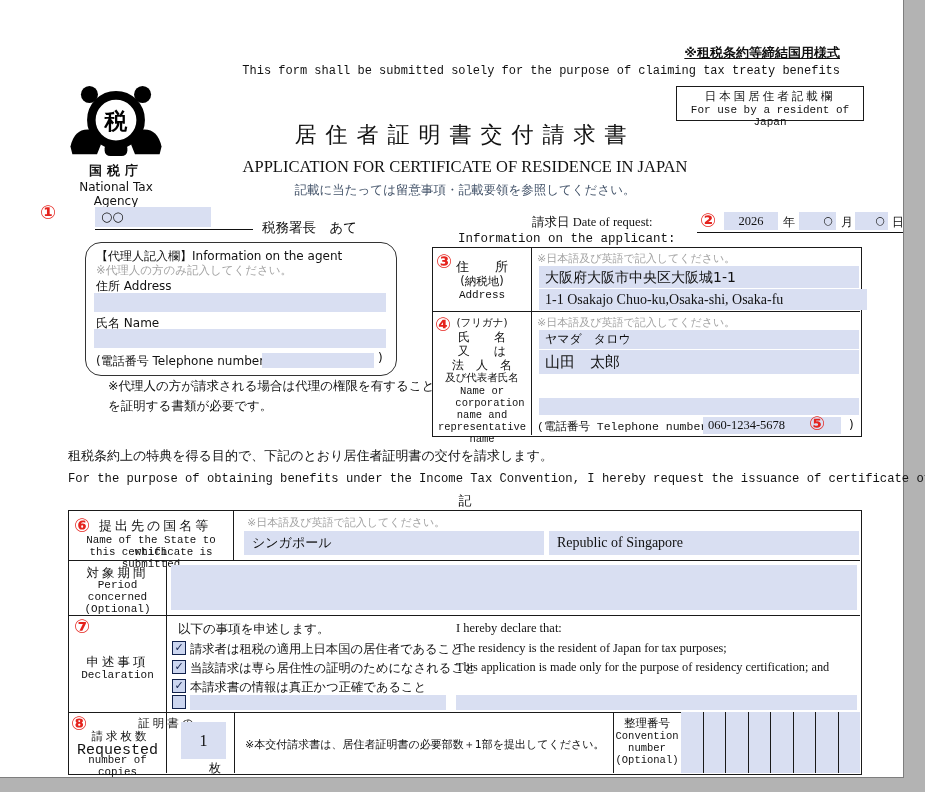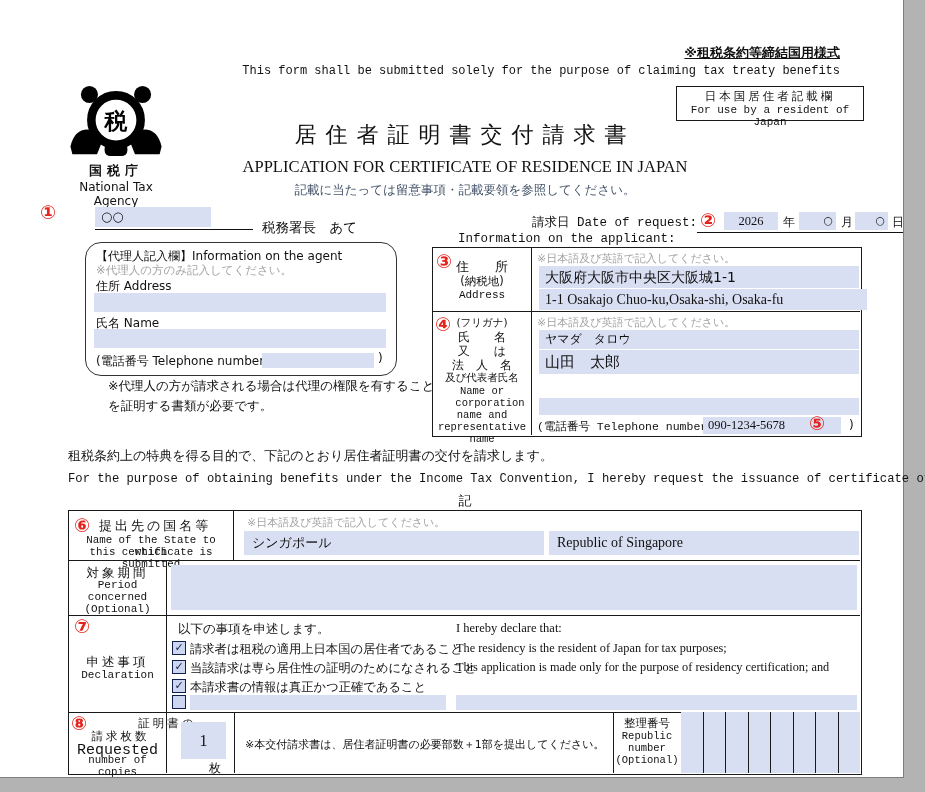--- a/index.html
+++ b/index.html
@@ -55,21 +55,21 @@
   <div class="abs cell-center nowrap" style="left:230px;top:120px;width:470px;font-size:22px;font-weight:500;letter-spacing:9px;">居住者証明書交付請求書</div>
   <div class="abs serif cell-center nowrap" style="left:160px;top:157px;width:610px;font-size:16.5px;">APPLICATION FOR CERTIFICATE OF RESIDENCE IN JAPAN</div>
   <div class="abs cell-center nowrap" style="left:230px;top:182px;width:470px;font-size:12.5px;color:#44546a;">記載に当たっては留意事項・記載要領を参照してください。</div>
 
   <div class="abs rednum" style="left:40px;top:203px;">①</div>
   <div class="abs" style="left:95px;top:207px;width:158px;border-bottom:1.5px solid #111;height:22px;">
     <div class="field" style="width:110px;height:20px;font-size:13px;padding-left:6px;line-height:20px;">○○</div>
   </div>
   <div class="abs nowrap" style="left:262px;top:219px;font-size:13.5px;">税務署長　あて</div>
 
-  <div class="abs mono nowrap" style="left:532px;top:214px;font-size:12.5px;">請求日  Date of request:</div>
+  <div class="abs mono nowrap" style="left:532px;top:214px;font-size:12.5px;font-family:Liberation Serif, serif;">請求日  Date of request:</div>
   <div class="abs rednum" style="left:700px;top:211px;">②</div>
   <div class="abs" style="left:697px;top:211px;width:206px;height:21px;border-bottom:1.5px solid #111;"></div>
   <div class="abs field serif cell-center" style="left:724px;top:212px;width:54px;height:18px;font-size:12.5px;line-height:18px;">2026</div>
   <div class="abs" style="left:783px;top:214px;font-size:12px;">年</div>
   <div class="abs field" style="left:799px;top:212px;width:37px;height:18px;font-size:11px;line-height:18px;text-align:right;padding-right:3px;box-sizing:border-box;">○</div>
   <div class="abs" style="left:841px;top:214px;font-size:12px;">月</div>
   <div class="abs field" style="left:855px;top:212px;width:33px;height:18px;font-size:11px;line-height:18px;text-align:right;padding-right:3px;box-sizing:border-box;">○</div>
   <div class="abs" style="left:892px;top:214px;font-size:12px;">日</div>
   <div class="abs mono nowrap" style="left:458px;top:232px;font-size:12.5px;">Information on the applicant:</div>
 
@@ -108,21 +108,21 @@
     <div class="abs mono cell-center" style="left:0;top:137px;width:98px;font-size:10.5px;">Name or</div>
     <div class="abs mono cell-center" style="left:8px;top:149px;width:98px;font-size:10.5px;">corporation</div>
     <div class="abs mono cell-center" style="left:0;top:161px;width:98px;font-size:10.5px;">name and</div>
     <div class="abs mono cell-center" style="left:0;top:173px;width:98px;font-size:10.5px;">representative</div>
     <div class="abs mono cell-center" style="left:0;top:185px;width:98px;font-size:10.5px;">name</div>
     <div class="abs gray nowrap" style="left:104px;top:67px;font-size:11px;">※日本語及び英語で記入してください。</div>
     <div class="abs field nowrap" style="left:106px;top:82px;width:320px;height:19px;font-size:12px;line-height:19px;padding-left:6px;box-sizing:border-box;">ヤマダ　タロウ</div>
     <div class="abs field nowrap" style="left:106px;top:102px;width:320px;height:24px;font-size:15px;line-height:24px;padding-left:6px;box-sizing:border-box;">山田　太郎</div>
     <div class="abs field" style="left:106px;top:150px;width:320px;height:17px;"></div>
     <div class="abs mono nowrap" style="left:104px;top:171px;font-size:11.5px;">(電話番号 Telephone number :</div>
-    <div class="abs field serif nowrap" style="left:270px;top:169px;width:138px;height:17px;font-size:12.5px;line-height:17px;padding-left:5px;box-sizing:border-box;">090-1234-5678</div>
+    <div class="abs field serif nowrap" style="left:270px;top:169px;width:138px;height:17px;font-size:12.5px;line-height:17px;padding-left:5px;box-sizing:border-box;">060-1234-5678</div>
     <div class="abs rednum" style="left:376px;top:166px;">⑤</div>
     <div class="abs" style="left:416px;top:170px;font-size:12px;">)</div>
   </div>
 
   <div class="abs nowrap" style="left:68px;top:447px;font-size:13px;">租税条約上の特典を得る目的で、下記のとおり居住者証明書の交付を請求します。</div>
   <div class="abs mono nowrap" style="left:68px;top:472px;font-size:12.2px;">For the purpose of obtaining benefits under the Income Tax Convention, I hereby request the issuance of certificate of residence as follows:</div>
   <div class="abs cell-center" style="left:230px;top:492px;width:470px;font-size:13px;">記</div>
 
   <div class="abs box" style="left:68px;top:510px;width:794px;height:265px;box-sizing:border-box;">
     <div class="hline" style="left:0;top:49px;width:791px;"></div>
@@ -175,21 +175,21 @@
     <div class="abs ls2 cell-center" style="left:6px;top:218px;width:91px;font-size:11.5px;">請求枚数</div>
     <div class="abs mono cell-center" style="left:0;top:231px;width:97px;font-size:15px;">Requested</div>
     <div class="abs mono cell-center" style="left:0;top:243px;width:97px;font-size:10.8px;">number of</div>
     <div class="abs mono cell-center" style="left:0;top:255px;width:97px;font-size:10.8px;">copies</div>
 
     <div class="abs field serif cell-center" style="left:112px;top:211px;width:45px;height:37px;font-size:16px;line-height:37px;">1</div>
     <div class="abs" style="left:140px;top:249px;font-size:12px;">枚</div>
     <div class="abs nowrap" style="left:176px;top:226px;font-size:11px;">※本交付請求書は、居住者証明書の必要部数＋1部を提出してください。</div>
 
     <div class="abs cell-center" style="left:544px;top:205px;width:68px;font-size:11.5px;">整理番号</div>
-    <div class="abs mono cell-center" style="left:544px;top:219px;width:68px;font-size:10.5px;">Republic</div>
+    <div class="abs mono cell-center" style="left:544px;top:219px;width:68px;font-size:10.5px;">Convention</div>
     <div class="abs mono cell-center" style="left:544px;top:231px;width:68px;font-size:10.5px;">number</div>
     <div class="abs mono cell-center" style="left:544px;top:243px;width:68px;font-size:10.5px;">(Optional)</div>
 
     <div class="abs" style="left:612px;top:201px;width:179px;height:61px;display:flex;">
       <div class="refcell" style="border-left:none;"></div>
       <div class="refcell"></div>
       <div class="refcell"></div>
       <div class="refcell"></div>
       <div class="refcell"></div>
       <div class="refcell"></div>

